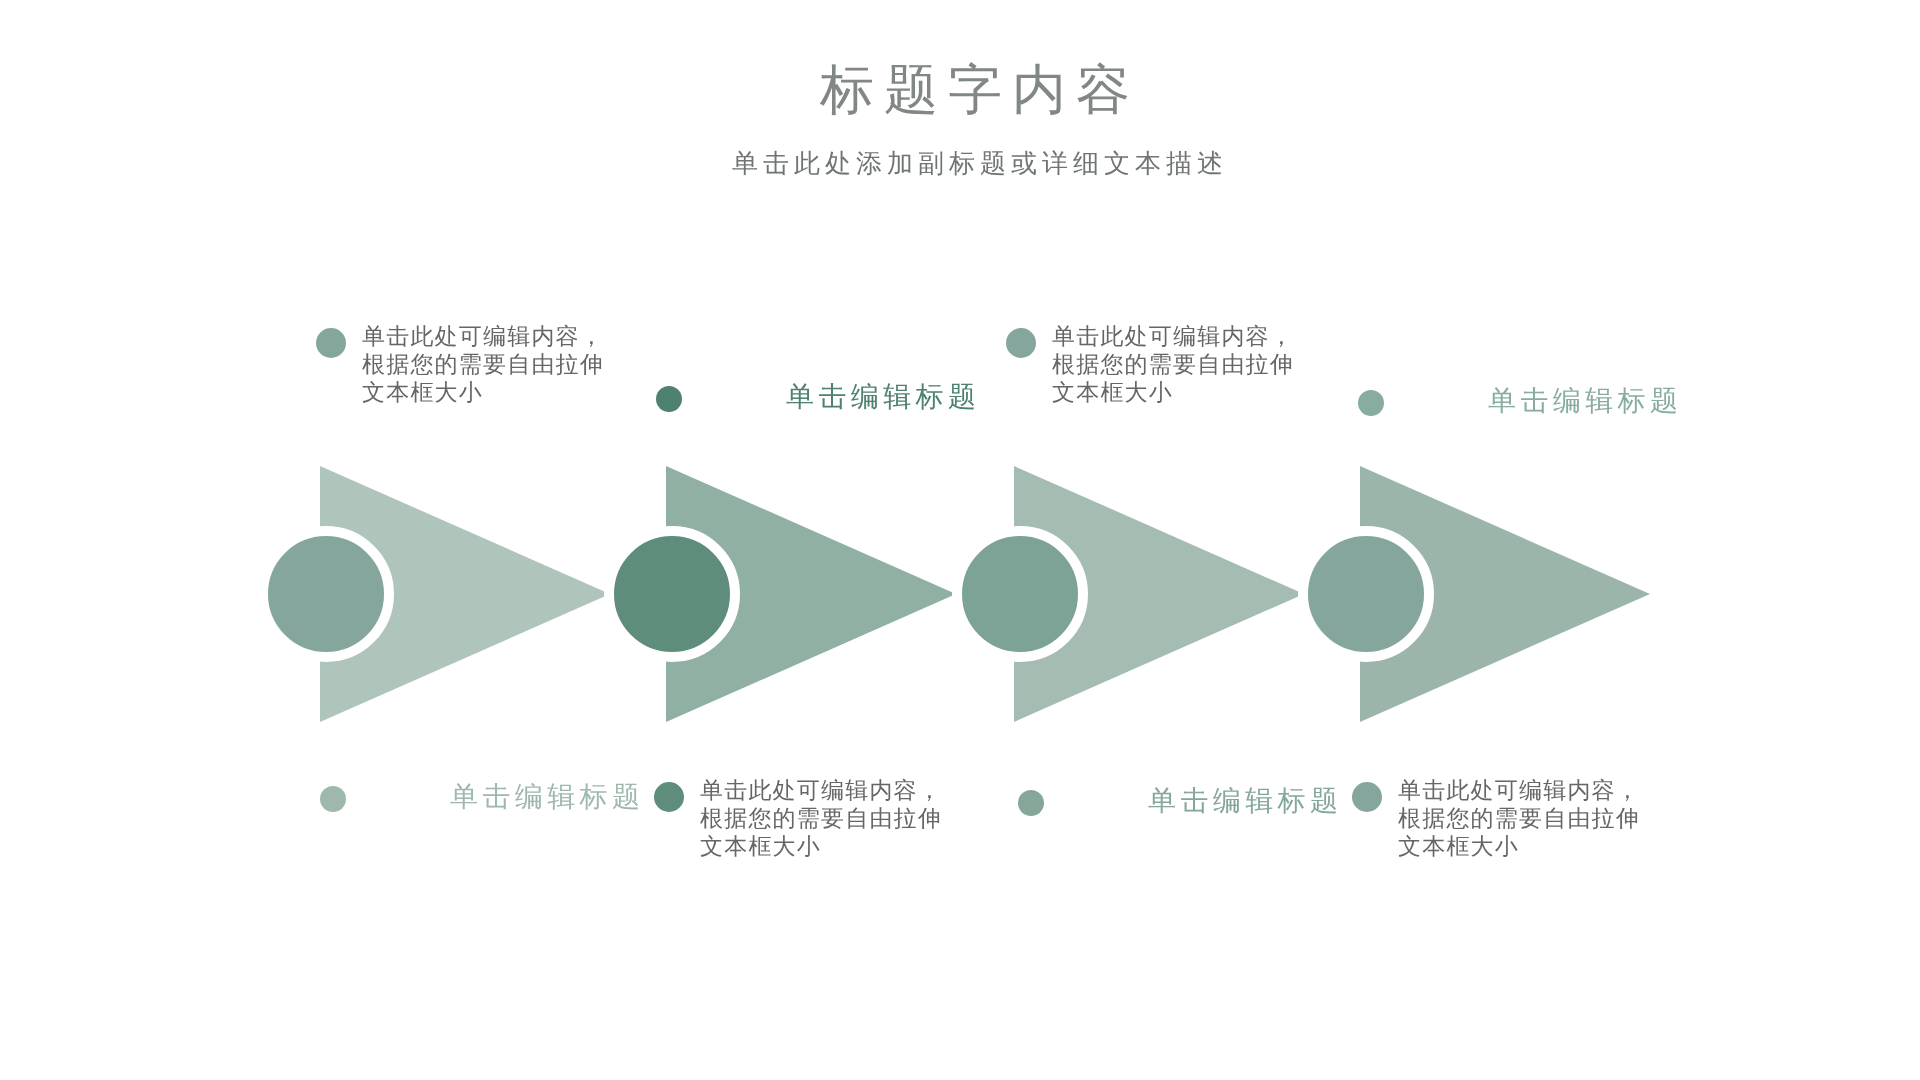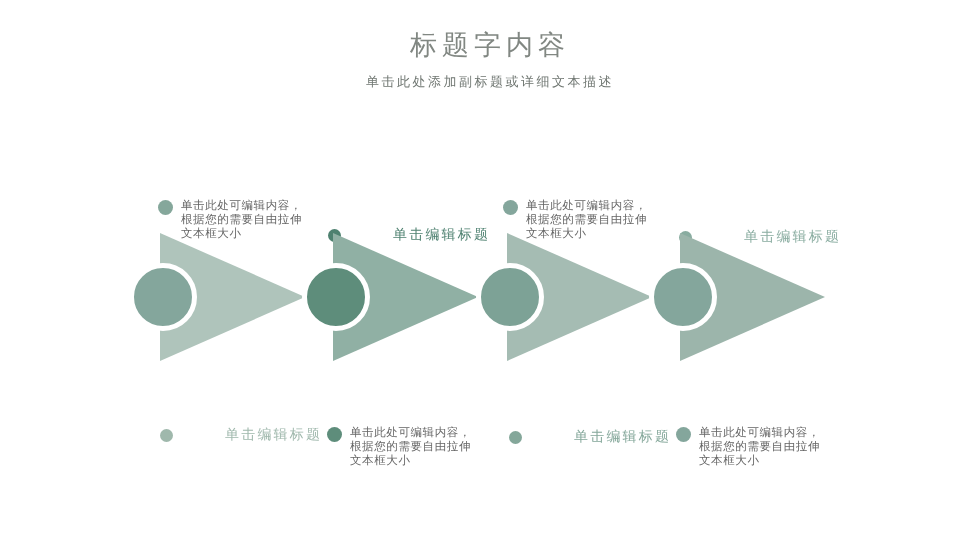--- a/index.html
+++ b/index.html
@@ -53,21 +53,20 @@
     width: 58px;
     height: 58px;
     border: 5px solid #ffffff;
     border-radius: 50%;
     box-sizing: content-box;
   }
   .note {
     position: absolute;
     display: flex;
     align-items: flex-start;
-    margin-top: 36px;
   }
   .note .dot {
     flex: 0 0 auto;
     border-radius: 50%;
     display: inline-block;
   }
   .note.body .dot {
     width: 15px;
     height: 15px;
     margin-right: 8px;

